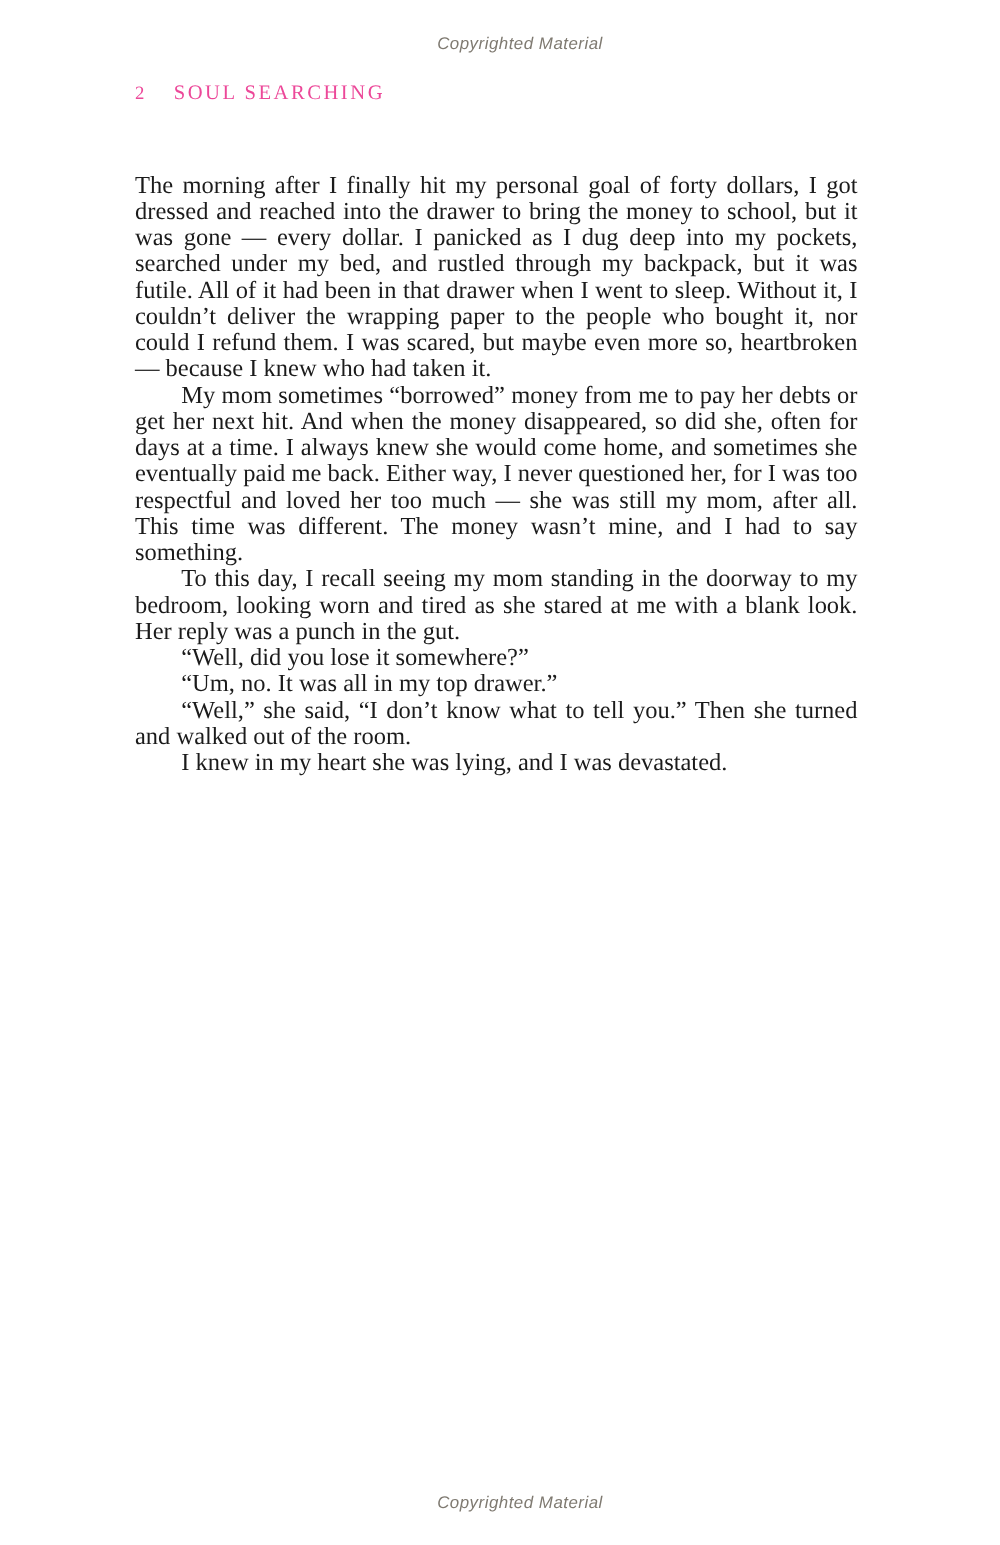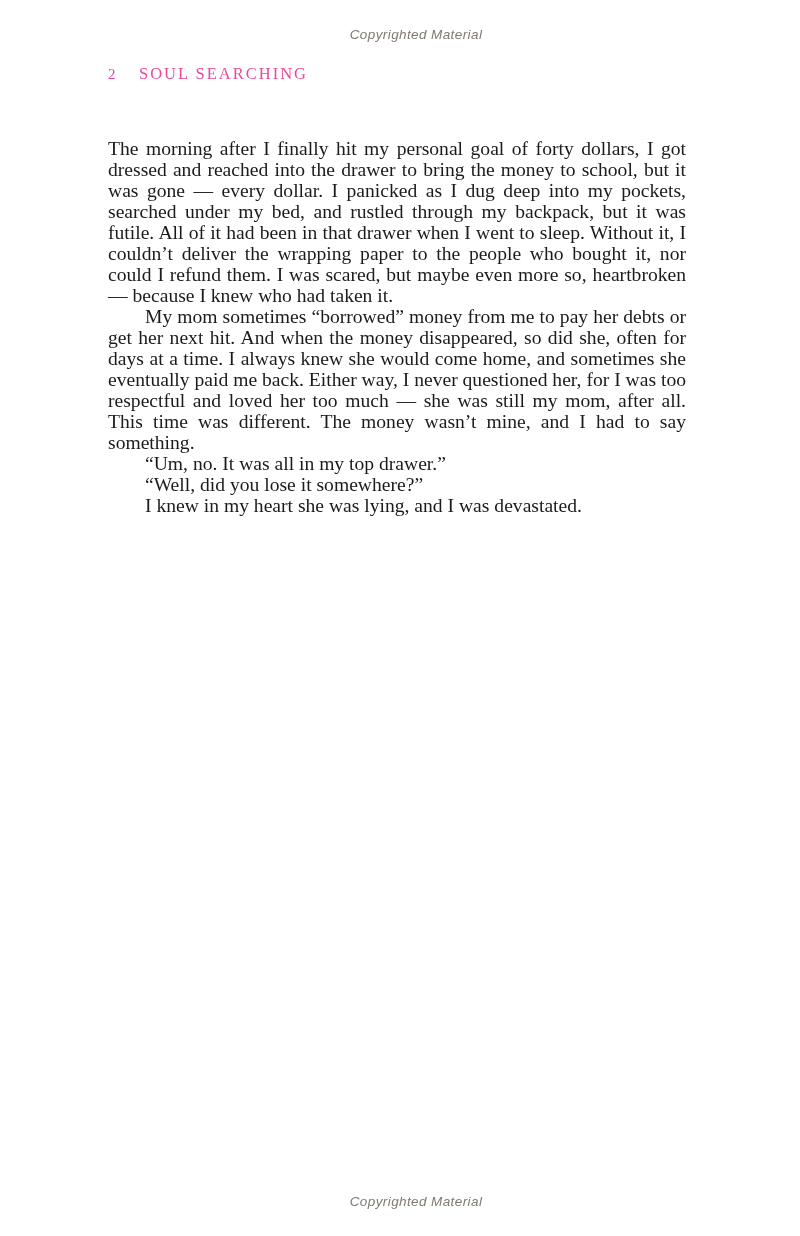--- a/index.html
+++ b/index.html
@@ -72,20 +72,22 @@
 
   <div class="copyright top">Copyrighted Material</div>
 
   <header class="running-head">
     <span class="pagenum">2</span><span class="booktitle">SOUL SEARCHING</span>
   </header>
 
   <main class="body-text">
     <p>The morning after I finally hit my personal goal of forty dollars, I got dressed and reached into the drawer to bring the money to school, but it was gone — every dollar. I panicked as I dug deep into my pockets, searched under my bed, and rustled through my backpack, but it was futile. All of it had been in that drawer when I went to sleep. Without it, I couldn’t deliver the wrapping paper to the people who bought it, nor could I refund them. I was scared, but maybe even more so, heartbroken — because I knew who had taken it.</p>
     <p class="indent">My mom sometimes “borrowed” money from me to pay her debts or get her next hit. And when the money disappeared, so did she, often for days at a time. I always knew she would come home, and sometimes she eventually paid me back. Either way, I never questioned her, for I was too respectful and loved her too much — she was still my mom, after all. This time was different. The money wasn’t mine, and I had to say something.</p>
+    <p class="indent">To this day, I recall seeing my mom standing in the doorway to my bedroom, looking worn and tired as she stared at me with a blank look. Her reply was a punch in the gut.</p>
+    <p class="indent">“Well, did you lose it somewhere?”</p>
     <p class="indent">“Um, no. It was all in my top drawer.”</p>
-    <p class="indent">“Well, did you lose it somewhere?”</p>
+    <p class="indent">“Well,” she said, “I don’t know what to tell you.” Then she turned and walked out of the room.</p>
     <p class="indent">I knew in my heart she was lying, and I was devastated.</p>
   </main>
 
   <div class="copyright bottom">Copyrighted Material</div>
 
 </div>
 
 </body></html>

